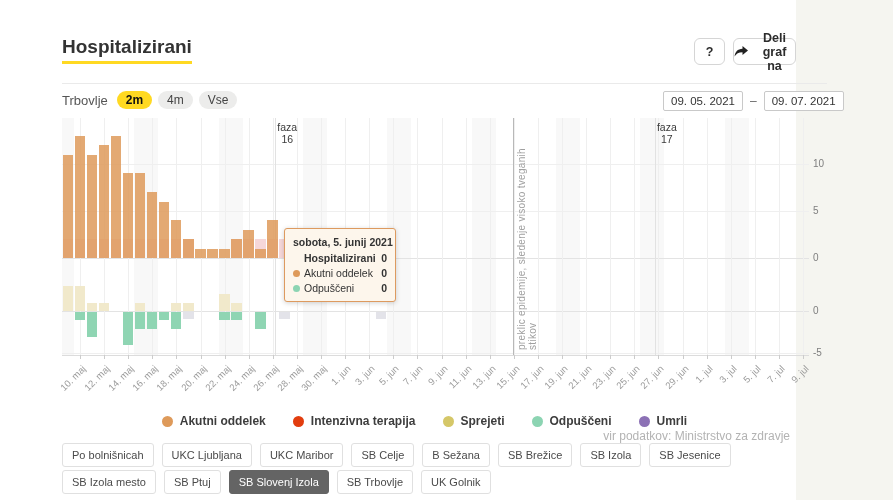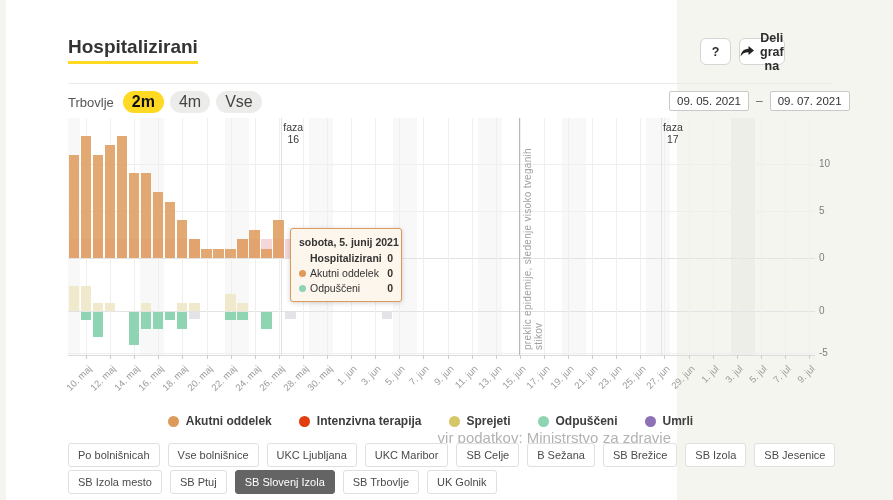--- a/index.html
+++ b/index.html
@@ -1,36 +1,36 @@
 <!DOCTYPE html>
 <html><head>
 <meta charset="utf-8">
 <style>
   * { box-sizing: border-box; }
   html,body { margin:0; padding:0; }
   body {
     width:893px; height:500px; position:relative; overflow:hidden;
     background:#f5f5f0; font-family:"Liberation Sans", sans-serif; color:#333;
   }
-  .card { position:absolute; left:0; top:0; width:671px; height:500px; background:#ffffff;margin-left:6px; }
+  .card { position:absolute; left:0; top:0; width:796px; height:500px; background:#ffffff; }
 
   
   .page-title { position:absolute; left:62px; top:36px; margin:0; font-size:19px; font-weight:bold;
     color:#333; border-bottom:3px solid #ffd922; padding-bottom:3px; }
   .header-divider { position:absolute; left:62px; top:83px; width:765px; height:1px; background:#eaeaea; }
   .btn { position:absolute; top:38px; height:27px; background:#fff; border:1px solid #d5d5d5;
     border-radius:6px; font-family:"Liberation Sans",sans-serif; font-size:12.5px; font-weight:bold; color:#2c2c2c;
     display:flex; align-items:center; justify-content:center; gap:6px; cursor:pointer; }
   .help-btn { left:694px; width:31px; }
   .share-btn { left:733px; padding:0 0; }
 
   
   .period-row { position:absolute; left:62px; top:91px; display:flex; align-items:center; gap:6px; }
   .period-label { font-size:13px; color:#555; margin-right:3px; }
-  .chip { padding:2px 9px; border-radius:11px; font-size:16px; background:#ececeb; color:#444; border:none;
+  .chip { padding:2px 9px; border-radius:11px; font-size:12px; background:#ececeb; color:#444; border:none;
     font-family:"Liberation Sans",sans-serif; cursor:pointer; }
   .chip.sel { background:#ffd922; font-weight:bold; color:#111; }
   .dates { position:absolute; top:91px; left:663px; display:flex; align-items:center; gap:7px; }
   .dates input { width:80px; height:20px; border:1px solid #c9c9c9; border-radius:2px; text-align:center;
     font-size:11.5px; color:#333; background:#fff; font-family:"Liberation Sans",sans-serif; }
   .date-sep { font-size:12px; color:#666; }
 
   
   #chart { position:absolute; left:0; top:0; width:849px; height:440px; }
   .wband { position:absolute; background:rgba(110,110,110,0.05); }
@@ -57,21 +57,21 @@
   .tt-row { display:flex; align-items:center; font-size:10.5px; color:#333; margin-top:3px; }
   .tt-row.bold { font-weight:bold; padding-left:11px; }
   .tt-dot { width:7px; height:7px; border-radius:50%; margin-right:4px; flex:0 0 auto; }
   .tt-val { margin-left:auto; font-weight:bold; }
 
   
   .legend { position:absolute; left:0; top:414px; width:849px; display:flex; justify-content:center; gap:27px; }
   .legend-item { display:flex; align-items:center; gap:7px; font-size:12px; font-weight:bold; color:#3d3d3d; }
   .legend-dot { width:11px; height:11px; border-radius:50%; }
 
-  .source { position:absolute; right:6px; top:429px; font-size:15px; color:#b3b3b3; }
+  .source { position:absolute; right:6px; top:429px; font-size:12px; color:#b3b3b3; }
 
   
   .hosp-row { position:absolute; left:62px; display:flex; gap:8px; white-space:nowrap; }
   .hosp-row.r1 { top:443px; }
   .hosp-row.r2 { top:470px; }
   .hosp-chip { padding:5px 9px; font-size:11px; color:#4a4a4a; background:#fff; border:1px solid #e0e0e0;
     border-radius:3px; font-family:"Liberation Sans",sans-serif; cursor:pointer; line-height:12px; }
   .hosp-chip.sel { background:#646464; color:#fff; border-color:#646464; }
 </style>
 </head>
@@ -341,21 +341,20 @@
       </div>
       <div class="legend-item">
         <span class="legend-dot" style="background: rgb(140, 113, 181);"></span>
         <span>Umrli</span>
       </div>
     </div>
   <div class="source">vir podatkov: Ministrstvo za zdravje</div>
 
   <div class="hosp-row r1" id="hosp1">
       <button class="hosp-chip">Po bolnišnicah</button>
-      <button class="hosp-chip">Vse bolnišnice</button>
       <button class="hosp-chip">UKC Ljubljana</button>
       <button class="hosp-chip">UKC Maribor</button>
       <button class="hosp-chip">SB Celje</button>
       <button class="hosp-chip">B Sežana</button>
       <button class="hosp-chip">SB Brežice</button>
       <button class="hosp-chip">SB Izola</button>
       <button class="hosp-chip">SB Jesenice</button>
     </div>
   <div class="hosp-row r2" id="hosp2">
       <button class="hosp-chip">SB Izola mesto</button>

